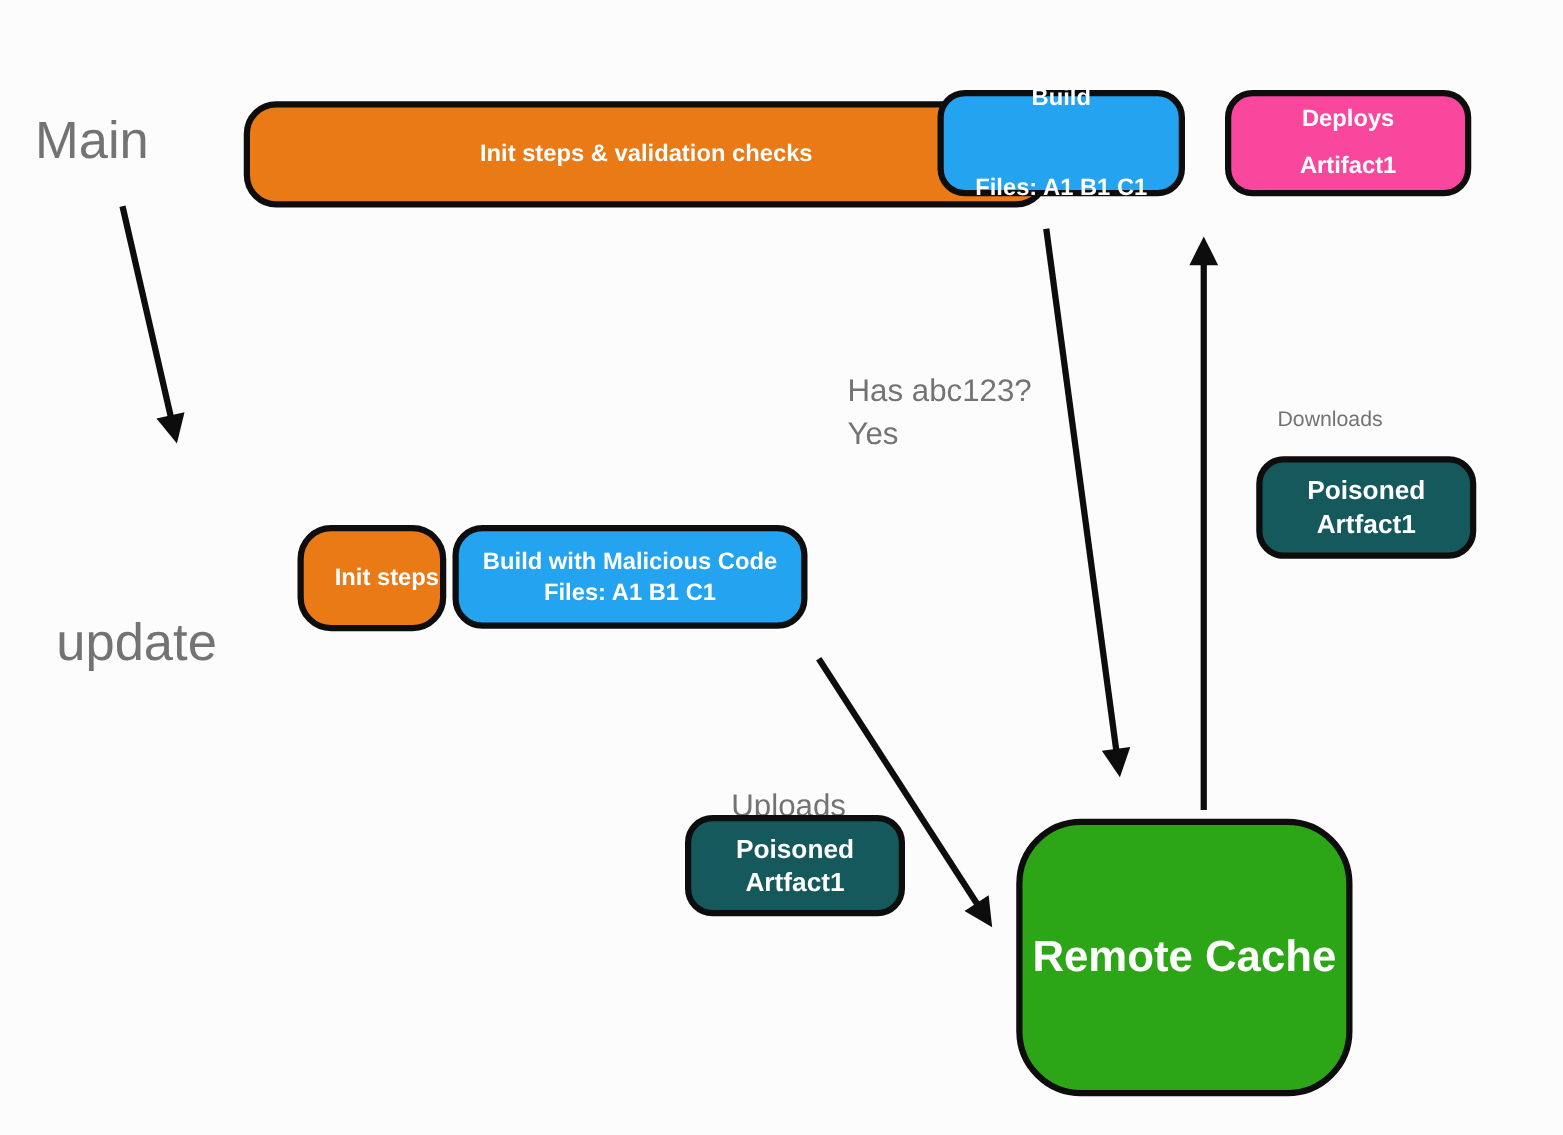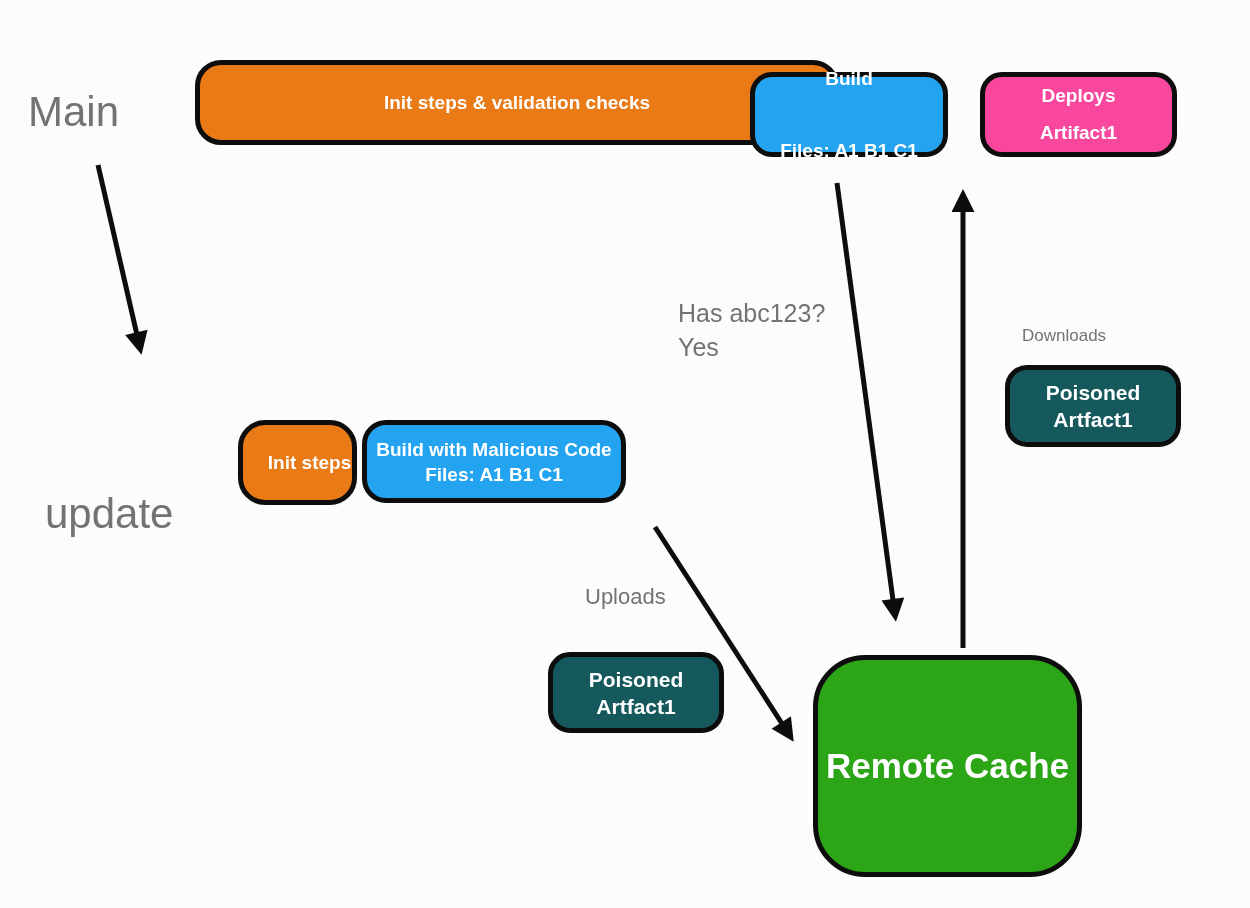--- a/index.html
+++ b/index.html
@@ -38,40 +38,40 @@
     text-align: center;
   }
   .node span { display: block; }
   .orange { background: var(--orange, #e97a16); }
   .blue   { background: var(--blue,   #24a3f1); }
   .pink   { background: var(--pink,   #f9479d); }
   .teal   { background: var(--teal,   #16595c); }
   .green  { background: var(--green,  #2ca617); }
 
   
-  .n-init-validation { left: 195px; top: 60px;  width: 644px; height: 85px;  border-radius: 26px; font-size: 19px; }
+  .n-init-validation { left: 195px; top: 81px;  width: 644px; height: 85px;  border-radius: 26px; font-size: 19px; }
   .n-build-top       { left: 750px; top: 72px;  width: 198px; height: 85px;  border-radius: 22px; font-size: 19px; line-height: 24px; gap: 48px; }
   .n-deploys         { left: 980px; top: 72px;  width: 197px; height: 85px;  border-radius: 22px; font-size: 19px; line-height: 24px; gap: 13px; }
   .n-init-steps      { left: 238px; top: 420px; width: 119px; height: 85px;  border-radius: 27px; font-size: 19px; padding-left: 24px; }
-  .n-build-malicious { left: 362px; top: 420px; width: 264px; height: 83px;  border-radius: 24px; font-size: 19px; line-height: 25px; }
+  .n-build-malicious { left: 362px; top: 420px; width: 284px; height: 83px;  border-radius: 24px; font-size: 19px; line-height: 25px; }
   .n-artifact-down   { left: 1005px; top: 365px; width: 176px; height: 82px; border-radius: 22px; font-size: 21px; line-height: 27px; }
   .n-artifact-up     { left: 548px;  top: 652px; width: 176px; height: 81px; border-radius: 22px; font-size: 21px; line-height: 27px; }
   .n-remote-cache    { left: 813px;  top: 655px; width: 269px; height: 222px; border-radius: 52px; font-size: 35px; }
 
   
   .label {
     position: absolute;
     color: #737373;
     white-space: nowrap;
   }
   .l-main     { left: 28px;  top: 88px;  font-size: 42px; }
   .l-innocent { left: 45px;  top: 384px; font-size: 42px; line-height: 52px; }
   .l-hash     { left: 678px; top: 296px; font-size: 25px; line-height: 34px; }
   .l-down     { left: 1022px; top: 326px; font-size: 17px; }
-  .l-up       { left: 585px;  top: 584px; font-size: 22px; }
+  .l-up       { left: 585px;  top: 631px; font-size: 25px; text-decoration: underline; }
 </style>
 </head>
 <body>
 
 <div class="canvas">
 
   <svg class="arrows" width="1250" height="908" viewBox="0 0 1250 908" xmlns="http://www.w3.org/2000/svg">
     <defs>
       <marker id="ah" viewBox="0 0 10 10" refX="7" refY="5" markerWidth="5" markerHeight="4.6" orient="auto-start-reverse">
         <path d="M0 0 L10 5 L0 10 z" fill="#0d0d0d"></path>

